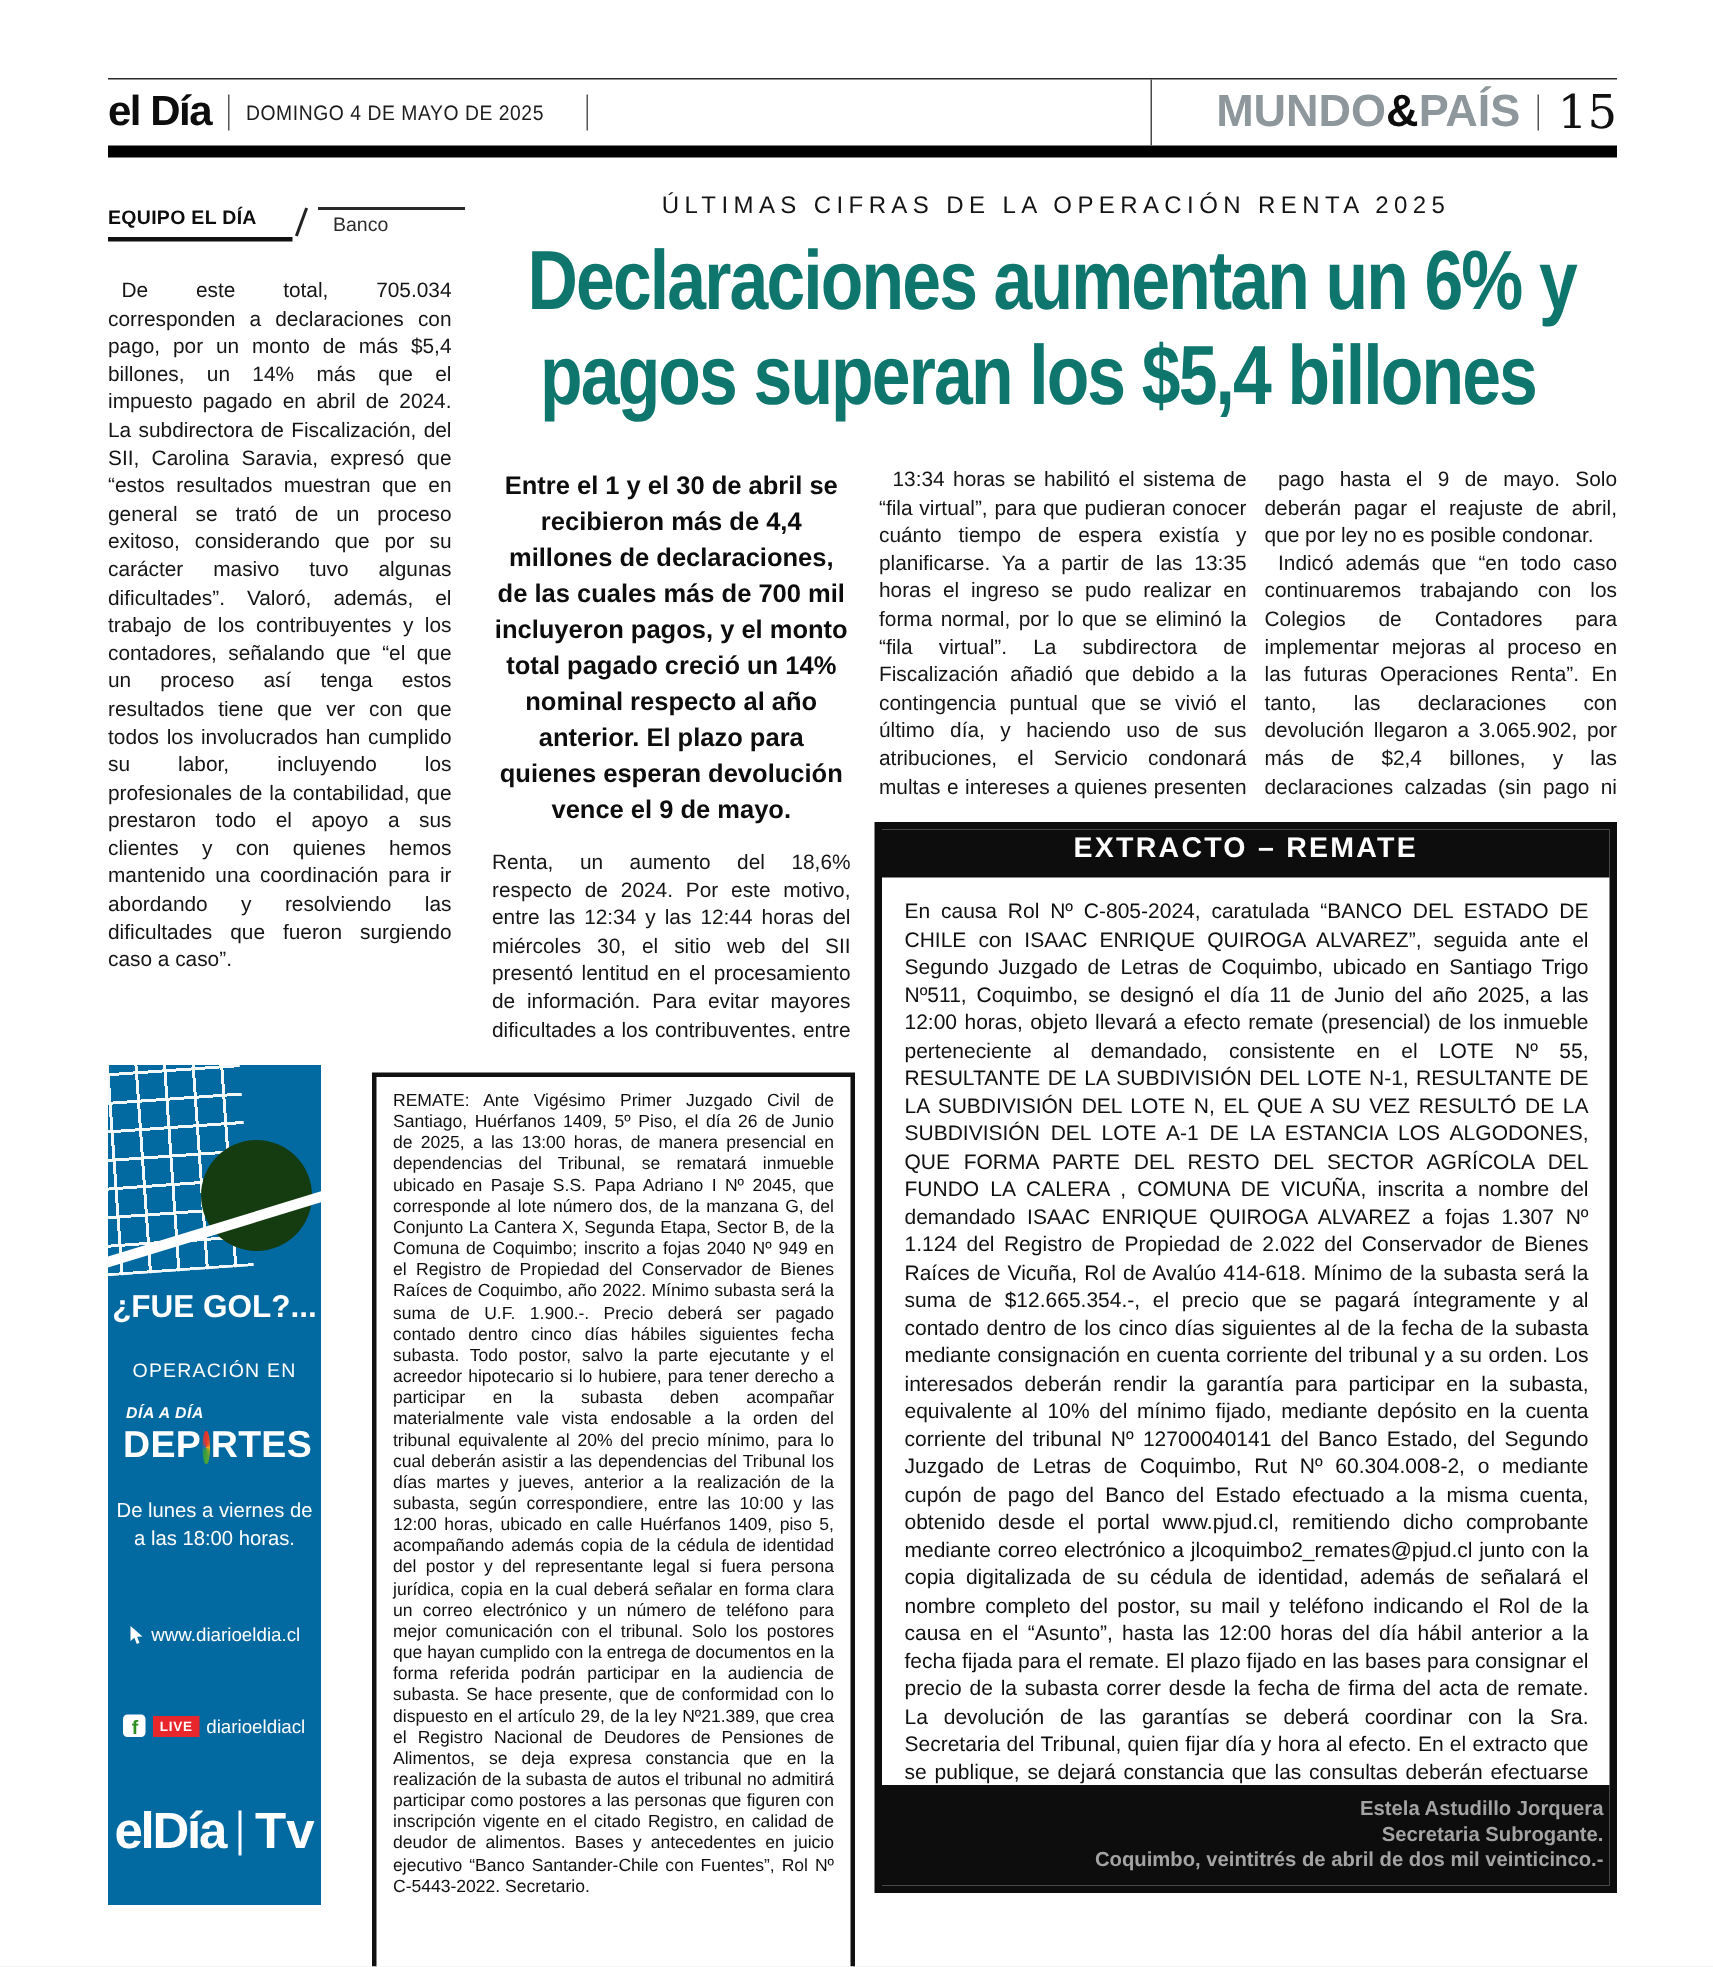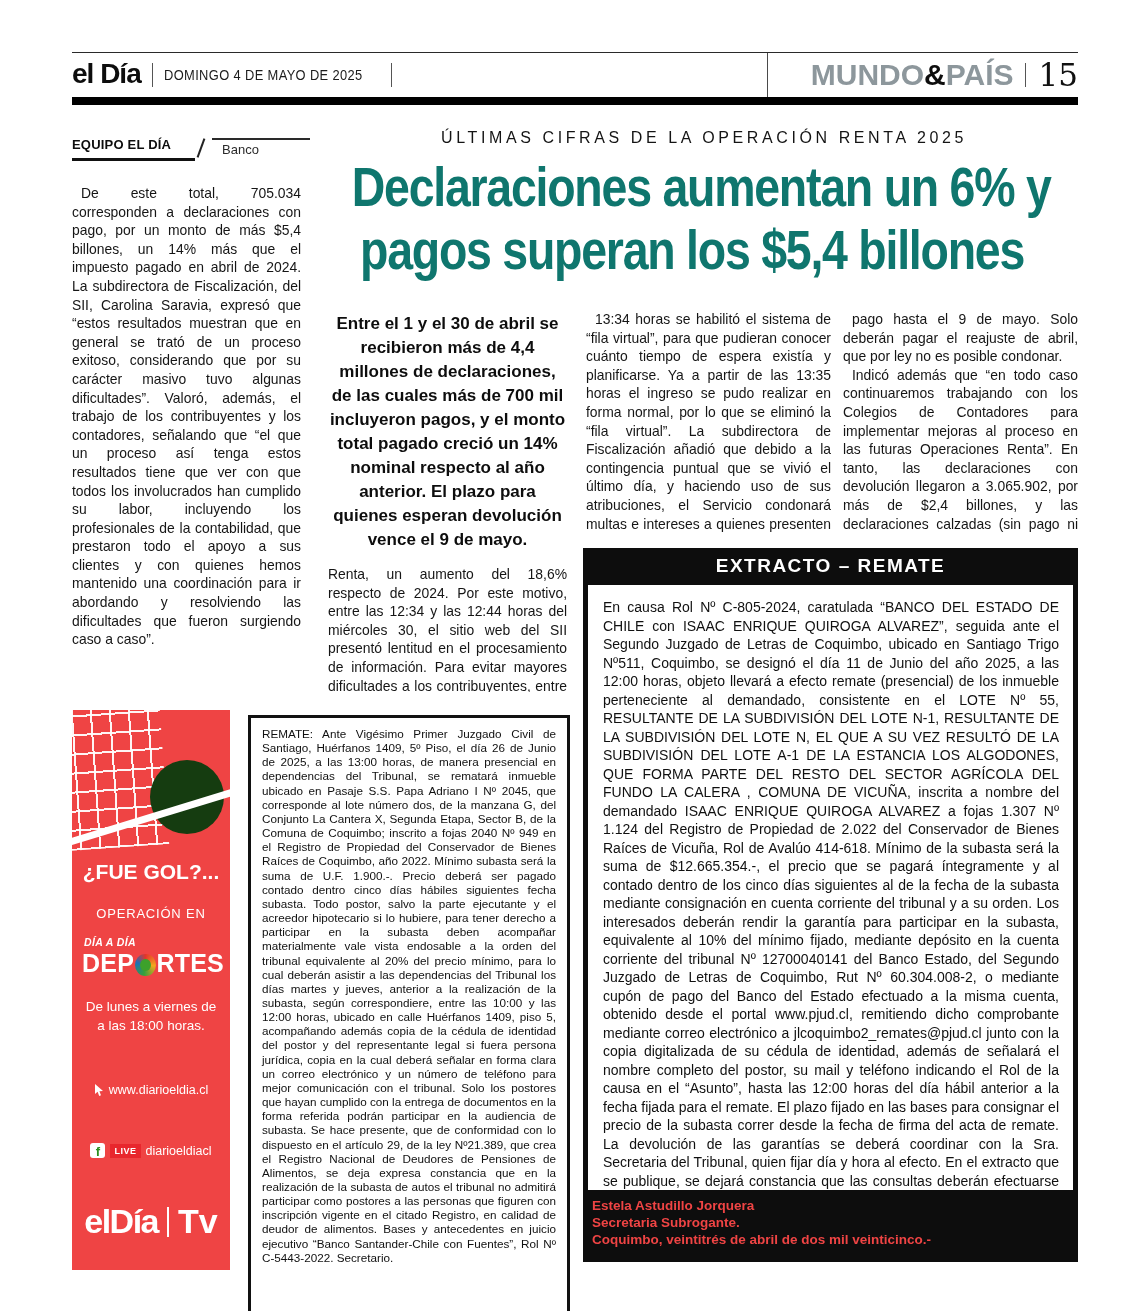--- a/index.html
+++ b/index.html
@@ -70,37 +70,37 @@
   }
   .extracto-header {
     background:#0d0d0d; color:#fff; text-align:center; font-weight:bold;
     font-size:19px; letter-spacing:1.5px; padding:2px 0 8px 0;
   }
   .extracto-body {
     flex:1; padding:13px 14px 4px 15px; font-size:14px; line-height:18.5px;
     text-align:justify; overflow:hidden; color:#101010;
   }
   .extracto-footer {
-    background:#0d0d0d; color:#ef4444; text-align:left; font-weight:bold;
+    background:#0d0d0d; color:#a3a3a3; text-align:right; font-weight:bold;
     font-size:13.5px; line-height:17px; padding:7px 4px 9px 4px;
   }
   .rb { font-weight:normal; }
 
   
   .remate {
     position:absolute; left:248px; top:715px; width:322px; height:680px;
     border:3px solid #111; box-sizing:border-box; background:#fff;
     padding:9px 11px; font-size:11.7px; line-height:14.15px;
     text-align:justify; overflow:hidden; color:#101010;
   }
 
   
   .ad {
-    position:absolute; left:72px; top:710px; width:158px; height:560px;
-    background:#ef4444; overflow:hidden; color:#fff;
+    position:absolute; left:72px; top:710px; width:142px; height:560px;
+    background:#0369a1; overflow:hidden; color:#fff;
   }
   .ad-net {
     position:absolute; left:-16px; top:-14px; width:108px; height:152px;
     background:
       repeating-linear-gradient(0deg,  rgba(255,255,255,.95) 0 2px, transparent 2px 19px),
       repeating-linear-gradient(90deg, rgba(255,255,255,.95) 0 2px, transparent 2px 19px);
     transform:rotate(-4deg);
   }
   .ad-ball { position:absolute; right:6px; top:50px; width:74px; height:74px; border-radius:50%; background:#153c10; }
   .ad-goal-line { position:absolute; left:-24px; top:100px; width:230px; height:7px; background:#fff; transform:rotate(-17deg); }

